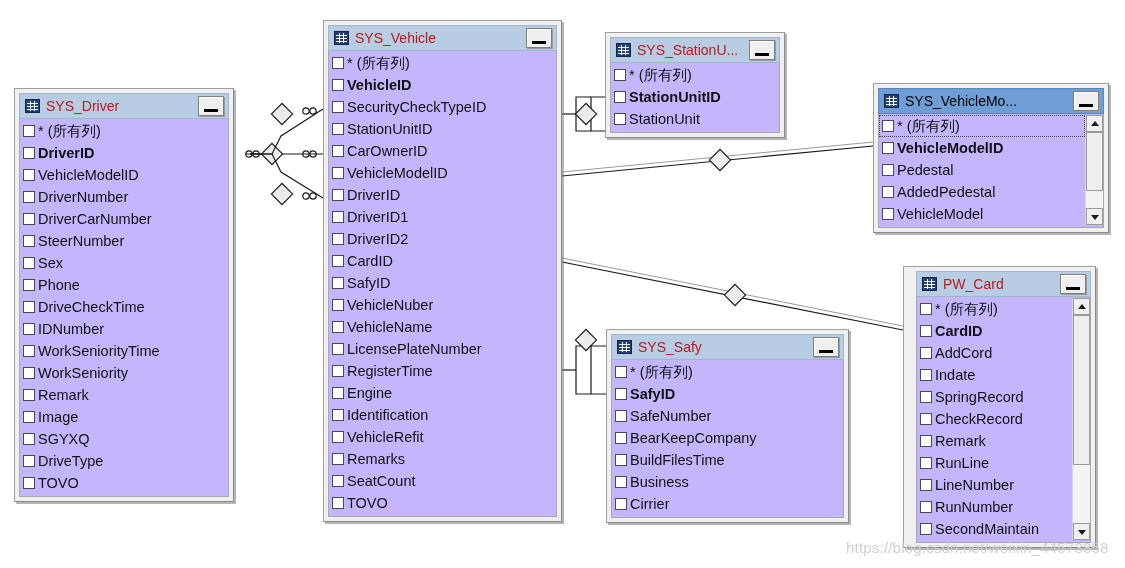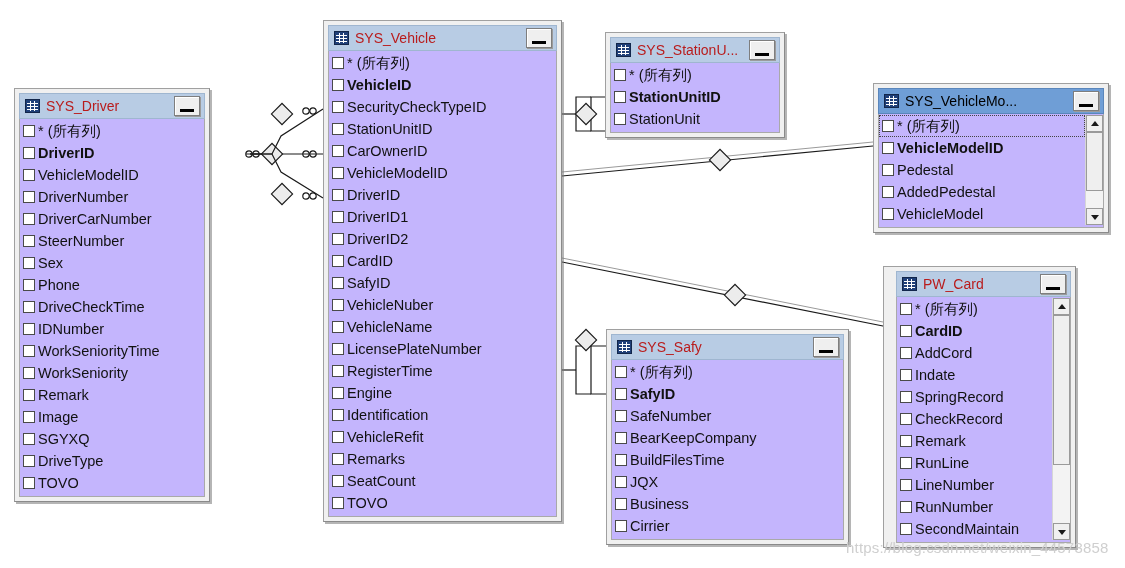--- a/index.html
+++ b/index.html
@@ -194,21 +194,21 @@
     </g>
 
     <g>
       <polyline points="562,262 903,330" fill="none" stroke="#1a1a1a" stroke-width="1.2"></polyline>
       <polyline points="562,258 903,326" fill="none" stroke="#9a9a9a" stroke-width="1"></polyline>
       <rect x="727.5" y="287.5" width="15" height="15" transform="rotate(45 735 295)" fill="#ececec" stroke="#1a1a1a" stroke-width="1.1"></rect>
     </g>
   </svg>
 
   <div id="tables-host">
-      <div class="tbl" style="left: 14px; top: 88px; width: 196px;">
+      <div class="tbl" style="left: 14px; top: 88px; width: 220px;">
         <div class="titlebar">
           <span class="grid-icon">
             <i class="h1"></i>
             <i class="h2"></i>
             <i class="h3"></i>
             <i class="v1"></i>
             <i class="v2"></i>
           </span>
           <span class="title-text">SYS_Driver</span>
           <span class="min-btn"></span>
@@ -493,34 +493,30 @@
             <div class="field">
               <span class="cbx"></span>
               <span class="fname">BearKeepCompany</span>
             </div>
             <div class="field">
               <span class="cbx"></span>
               <span class="fname">BuildFilesTime</span>
             </div>
             <div class="field">
               <span class="cbx"></span>
-              <span class="fname">JQX</span>
-            </div>
-            <div class="field">
-              <span class="cbx"></span>
               <span class="fname">Business</span>
             </div>
             <div class="field">
               <span class="cbx"></span>
               <span class="fname">Cirrier</span>
             </div>
           </div>
         </div>
       </div>
-      <div class="tbl" style="left: 883px; top: 266px; width: 193px; padding-left: 12px;">
+      <div class="tbl" style="left: 903px; top: 266px; width: 193px; padding-left: 12px;">
         <div class="titlebar">
           <span class="grid-icon">
             <i class="h1"></i>
             <i class="h2"></i>
             <i class="h3"></i>
             <i class="v1"></i>
             <i class="v2"></i>
           </span>
           <span class="title-text">PW_Card</span>
           <span class="min-btn"></span>

